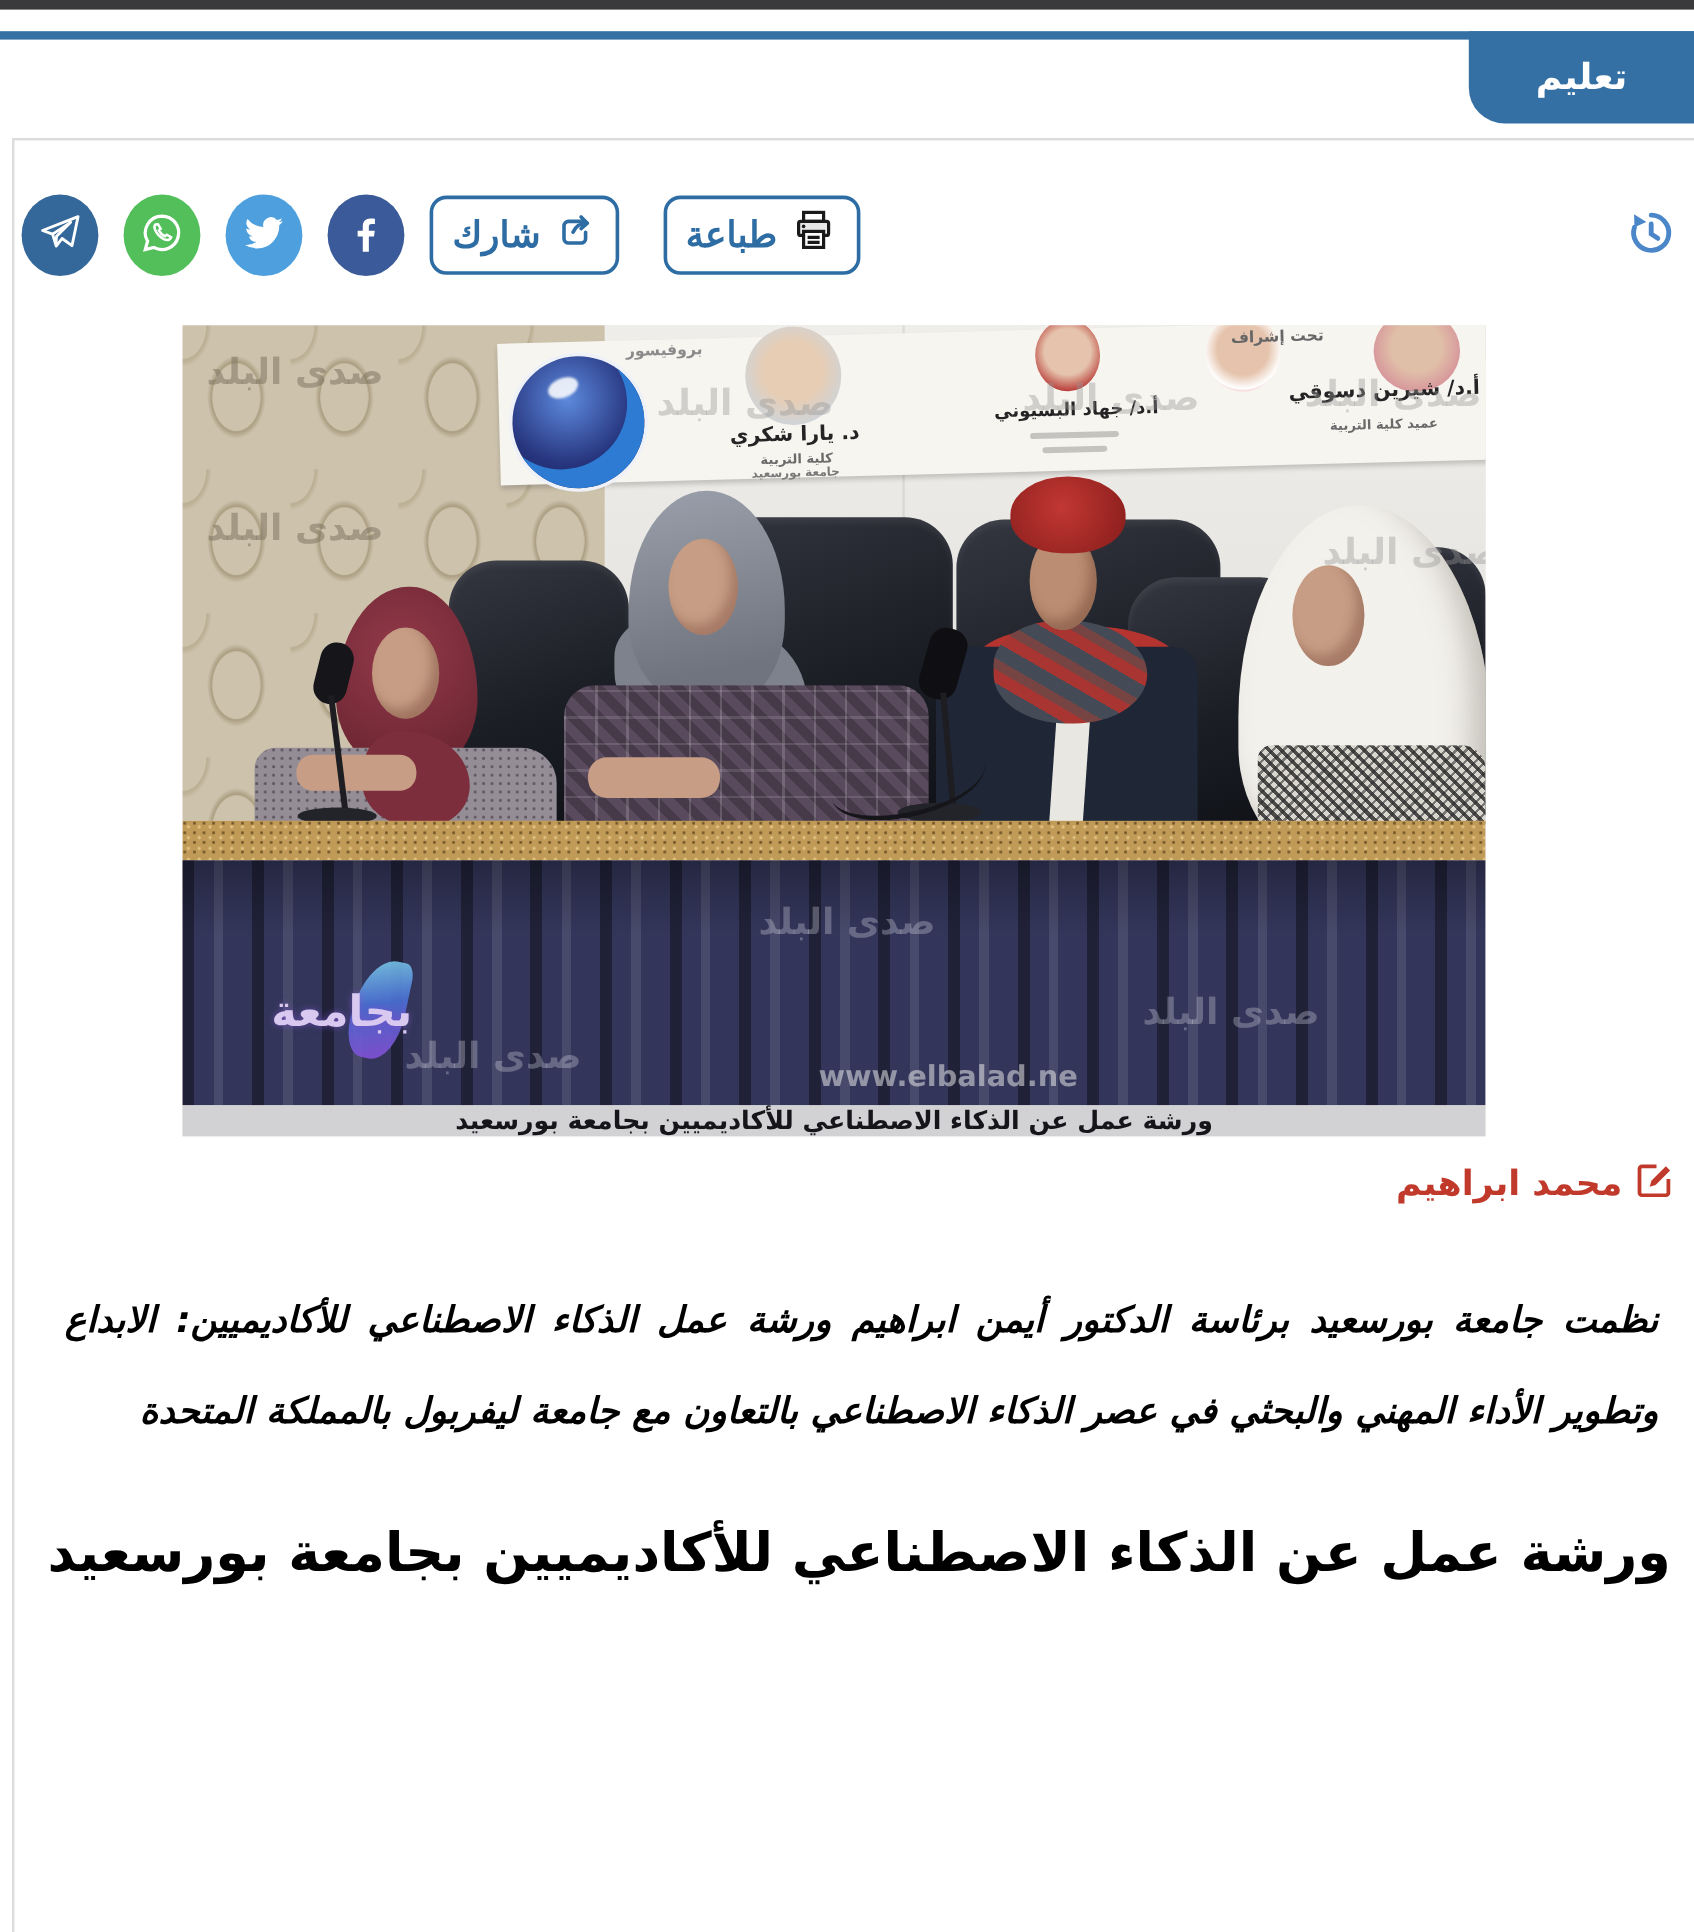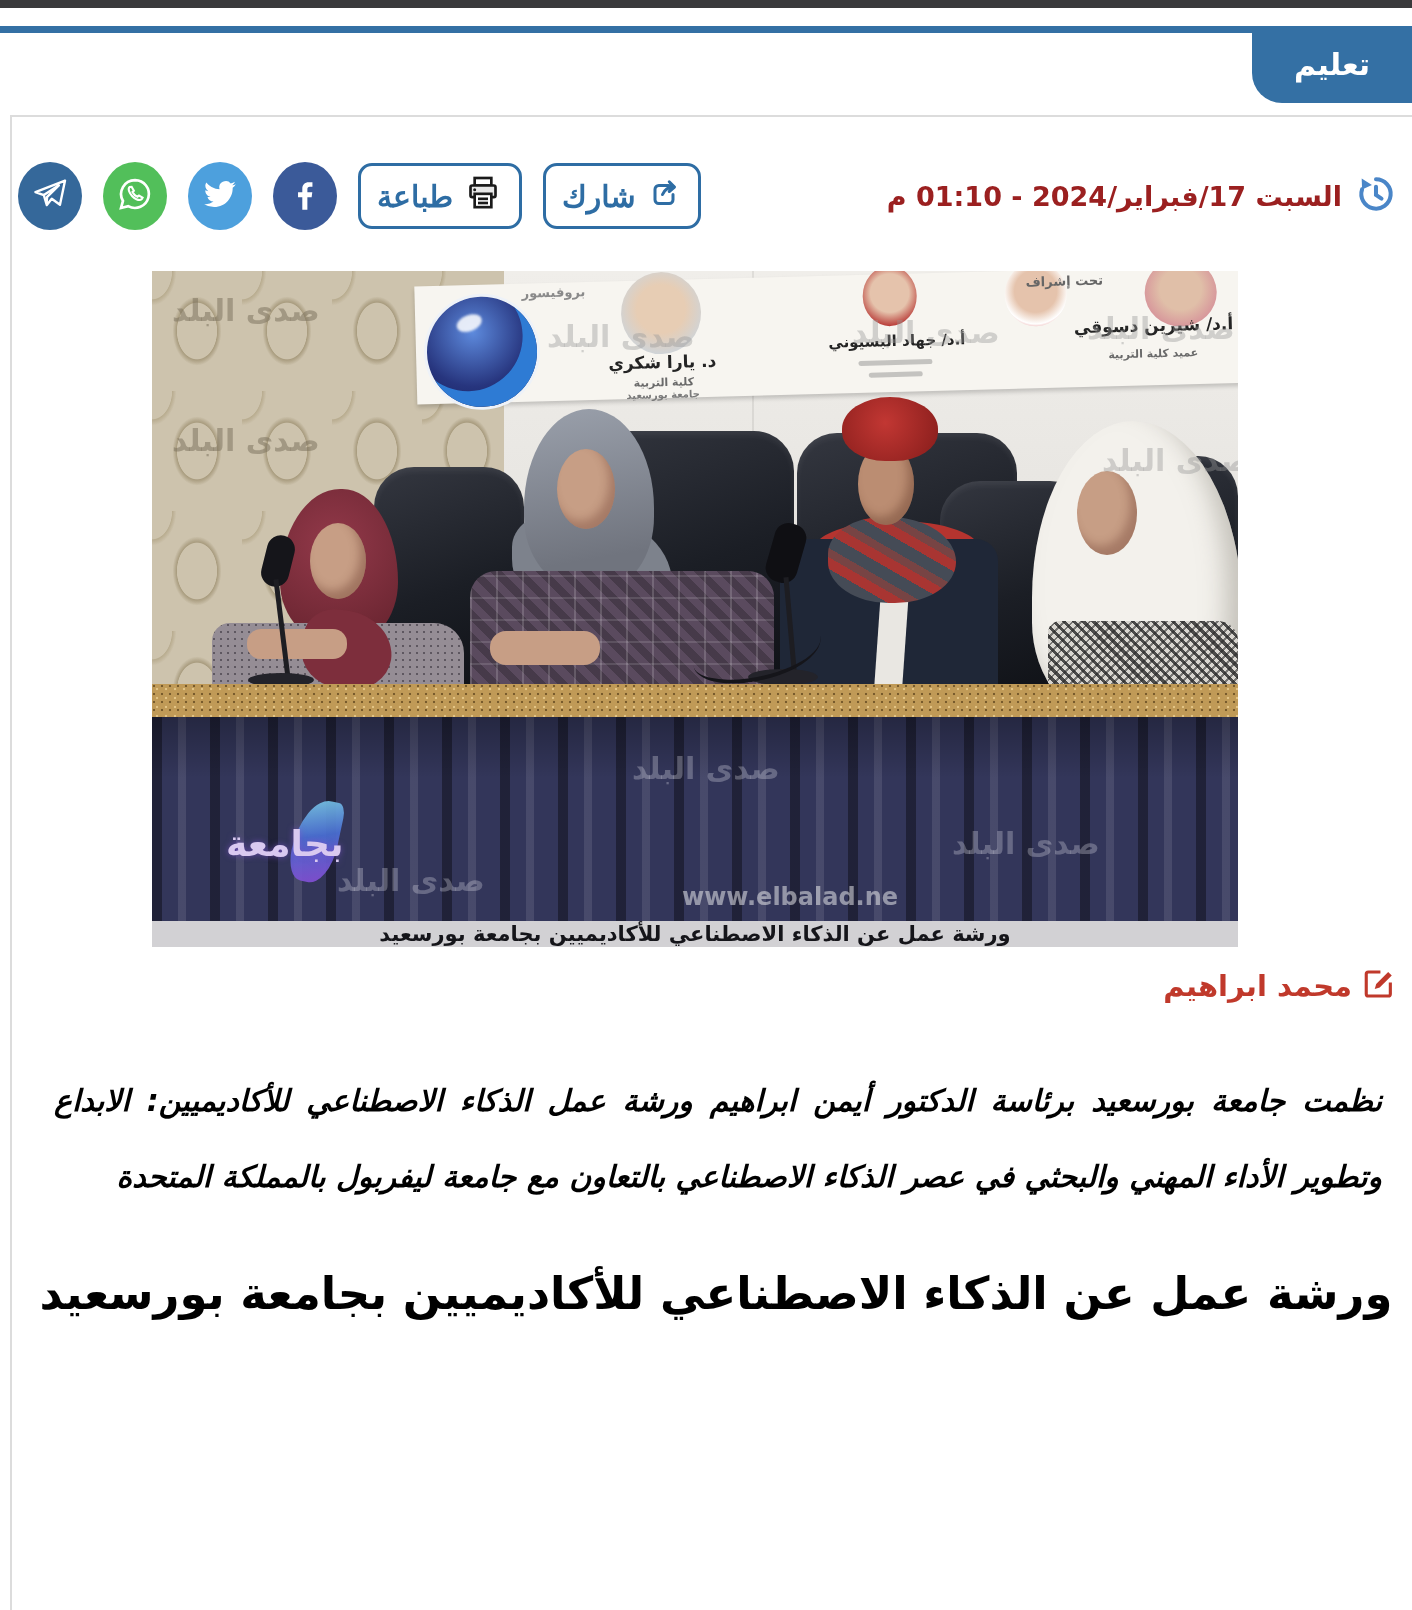--- a/index.html
+++ b/index.html
@@ -4,21 +4,21 @@
 <style>
   * { margin:0; padding:0; box-sizing:border-box; }
   body {
     width:1412px; height:1610px; position:relative; overflow:hidden;
     background:#fff; font-family:"DejaVu Sans", sans-serif;
   }
   
   .top-bar { position:absolute; left:0; top:0; width:1412px; height:8px; background:#3a3a3c; }
   .accent-bar { position:absolute; left:0; top:26px; width:1412px; height:7px; background:#3470a4; }
   .category-badge {
-    position:absolute; top:26px; right:0; width:160px; height:77px;
+    position:absolute; top:26px; right:0; width:188px; height:77px;
     background:#3470a4; border-bottom-left-radius:30px;
     color:#fff; font-size:30px; font-weight:bold;
     display:flex; align-items:center; justify-content:center; z-index:5;
   }
   
   .card {
     position:absolute; left:10px; top:115px; width:1412px; height:1500px;
     border:2px solid #dcdcdc; border-bottom:none; background:#fff;
   }
   .headline {
@@ -234,53 +234,52 @@
             </svg>
         </span>
       </div>
       <div class="social-btn fb">
         <span>
           <svg viewBox="0 0 24 24" width="38" height="38">
               <path d="M13.5 22v-8h2.7l.4-3.1h-3.1V8.9c0-.9.3-1.5 1.6-1.5h1.6V4.6c-.3 0-1.3-.1-2.4-.1-2.4 0-4 1.5-4 4.1v2.3H7.6V14h2.7v8h3.2z" fill="#fff"></path>
             </svg>
         </span>
       </div>
+      <button class="pill-btn share-btn">
+        <span>
+          <svg viewBox="0 0 24 24" width="36" height="36" fill="none" stroke="#2e6da4" stroke-width="2" stroke-linecap="round" stroke-linejoin="round">
+              <path d="M15 7H8.5A2.5 2.5 0 0 0 6 9.5v7A2.5 2.5 0 0 0 8.5 19h7a2.5 2.5 0 0 0 2.5-2.5V13"></path>
+              <path d="M11 13c1.5-3.5 4.5-5 7.5-5"></path>
+              <path d="M15.5 4.5L19 8l-3.5 3" fill="#2e6da4"></path>
+            </svg>
+        </span>
+        <span>شارك</span>
+      </button>
       <button class="pill-btn">
         <span>
           <svg viewBox="0 0 24 24" width="40" height="40" fill="none" stroke="#1a1a1a" stroke-width="1.6">
               <rect x="7" y="3" width="10" height="4.5" fill="#fff"></rect>
               <rect x="4.5" y="7.5" width="15" height="7" rx="1" fill="#e8e8e8"></rect>
               <circle cx="7" cy="10" r=".9" fill="#1a1a1a" stroke="none"></circle>
               <rect x="7" y="12.5" width="10" height="8" fill="#fff"></rect>
               <line x1="9" y1="15.5" x2="15" y2="15.5"></line>
               <line x1="9" y1="18" x2="15" y2="18"></line>
             </svg>
         </span>
         <span>طباعة</span>
-      </button>
-      <button class="pill-btn share-btn">
-        <span>
-          <svg viewBox="0 0 24 24" width="36" height="36" fill="none" stroke="#2e6da4" stroke-width="2" stroke-linecap="round" stroke-linejoin="round">
-              <path d="M15 7H8.5A2.5 2.5 0 0 0 6 9.5v7A2.5 2.5 0 0 0 8.5 19h7a2.5 2.5 0 0 0 2.5-2.5V13"></path>
-              <path d="M11 13c1.5-3.5 4.5-5 7.5-5"></path>
-              <path d="M15.5 4.5L19 8l-3.5 3" fill="#2e6da4"></path>
-            </svg>
-        </span>
-        <span>شارك</span>
       </button>
     </div>
     <div class="date-group">
       <span>
         <svg viewBox="0 0 24 24" width="44" height="44" fill="none" stroke="#4a86c8" stroke-width="2.2" stroke-linecap="round">
             <path d="M12 4a8 8 0 1 1-7.6 5.5"></path>
             <path d="M4.2 3.6l.2 5.9 5.4-2.4z" fill="#4a86c8" stroke="none"></path>
             <path d="M12 8v4.5l3 2"></path>
           </svg>
       </span>
-      <span class="date-text">السبت 17/فبراير/2024 - 01:10 م</span>
     </div>
   </div>
 
   <figure class="photo">
     <div class="wallpaper"></div>
     <div class="wall"></div>
     <div class="wall-seam"></div>
 
     <div class="banner">
       <div class="banner-logo"></div>

